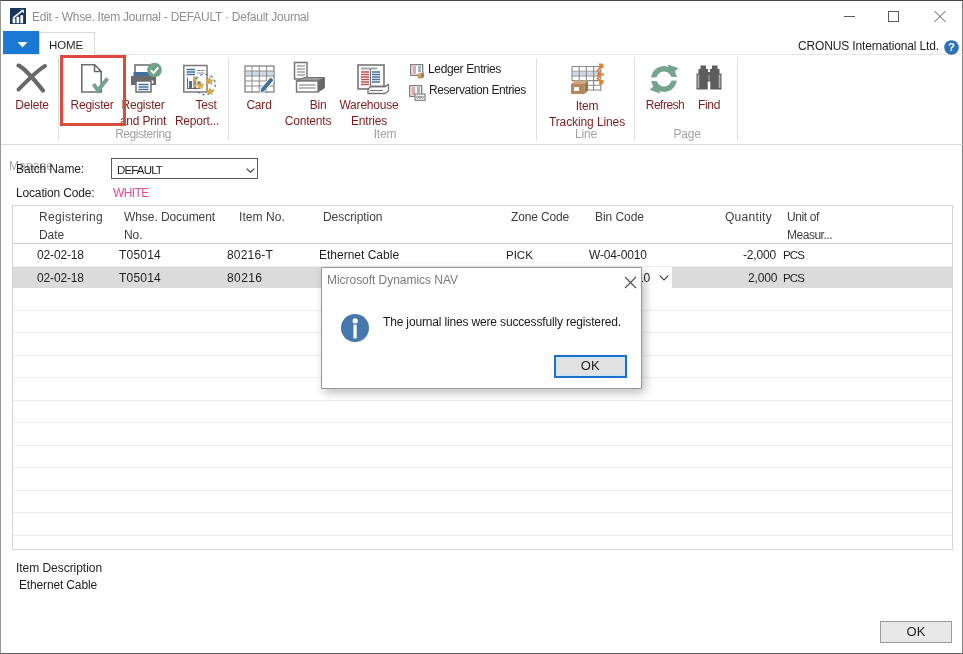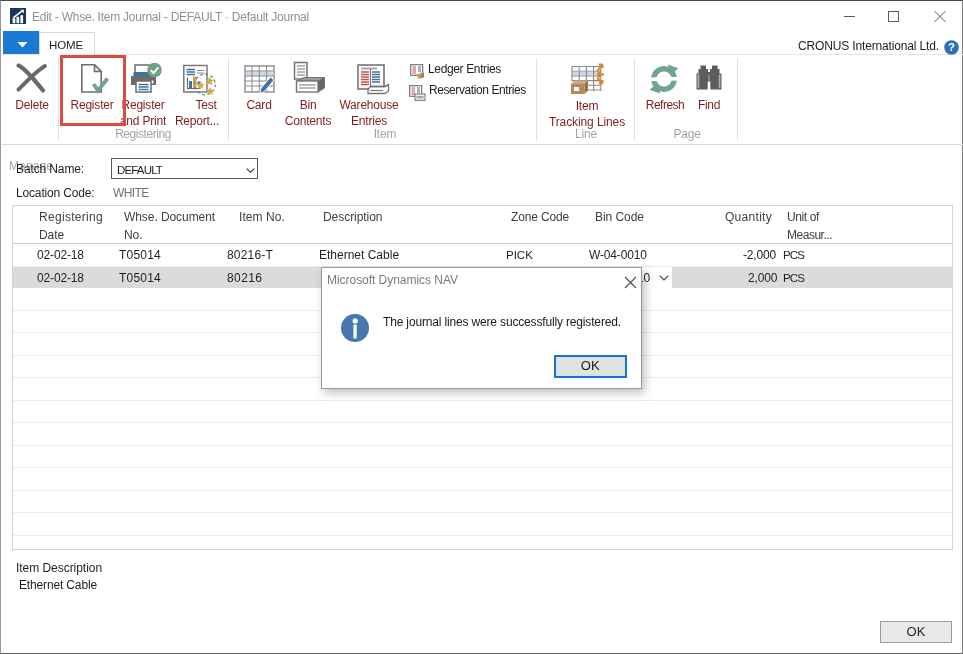--- a/index.html
+++ b/index.html
@@ -114,21 +114,21 @@
 <div class="t lbl" style="left:258px;top:97px;">Card</div>
 
 <svg class="abs" style="left:292px;top:60px" width="34" height="34" viewBox="0 0 34 34">
   <rect x="1.5" y="1.5" width="12.5" height="16.5" fill="#fff" stroke="#757575" stroke-width="1.5"></rect>
   <path d="M4 5 L12 5 M4 8 L12 8 M4 11 L12 11 M4 14 L12 14" stroke="#757575" stroke-width="1.2"></path>
   <path d="M3.5 20 L11 16.5 L31.5 16.5 L25 20 Z" fill="#9c9c9c" stroke="#757575" stroke-width="1"></path>
   <path d="M25 20 L31.5 16.5 L31.5 27 L25 31 Z" fill="#666" stroke="#757575" stroke-width="1"></path>
   <rect x="3.5" y="20" width="21.5" height="11" fill="#fff" stroke="#757575" stroke-width="1.4"></rect>
   <path d="M6 24 L22.5 24 M6 27 L22.5 27" stroke="#757575" stroke-width="1.1"></path>
 </svg>
-<div class="t lbl" style="left:307px;top:97px;">Bin</div>
+<div class="t lbl" style="left:317px;top:97px;">Bin</div>
 <div class="t lbl" style="left:307px;top:112.5px;">Contents</div>
 
 <svg class="abs" style="left:356px;top:63px" width="34" height="32" viewBox="0 0 34 32">
   <rect x="1" y="1" width="26" height="24" fill="#fff" stroke="#757575" stroke-width="1.6"></rect>
   <path d="M4 4.5 L20 4.5" stroke="#a6a6a6" stroke-width="2"></path>
   <path d="M4 8 L12 8 M4 10.5 L12 10.5 M4 13 L12 13 M4 15.5 L12 15.5 M4 18 L12 18 M4 20.5 L12 20.5" stroke="#c0504d" stroke-width="1.3"></path>
   <path d="M15 8 L23 8 M15 10.5 L23 10.5 M15 13 L23 13 M15 15.5 L23 15.5 M15 18 L23 18" stroke="#41719c" stroke-width="1.3"></path>
   <path d="M13.5 5 L13.5 22" stroke="#757575" stroke-width="1.2"></path>
   <path d="M11 25.5 L13.5 22.5 L28 22.5 L31.5 20.5 L31.5 27 L28 29.5 L11 29.5 Z" fill="#fff" stroke="#757575" stroke-width="1.3"></path>
   <path d="M13.5 22.5 L28 22.5 L31.5 20.5" fill="none" stroke="#757575" stroke-width="1.3"></path>
@@ -196,21 +196,21 @@
 <div class="t lbl" style="left:708px;top:97px;letter-spacing:-0.35px;">Find</div>
 
 <div class="t ui" style="left:15px;top:161px;letter-spacing:-0.12px;">Batch Name:</div>
 <div class="abs" style="left:110px;top:157px;width:147px;height:21px;border:1px solid #5a5a5a;box-sizing:border-box;background:#fff;">
   <div class="t" style="left:5px;top:3.5px;font-size:11.5px;color:#1f1f1f;letter-spacing:-0.84px;">DEFAULT</div>
   <svg class="abs" style="left:134px;top:8.5px" width="9" height="5">
         <path d="M0.6 0.6 L4.5 4.2 L8.4 0.6" fill="none" stroke="#3f3f3f" stroke-width="1.2"></path>
       </svg>
 </div>
 <div class="t ui" style="left:15px;top:185px;letter-spacing:-0.16px;">Location Code:</div>
-<div class="t" style="left:112px;top:185px;font-size:12px;color:#737373;letter-spacing:-0.63px;">WHITE</div>
+<div class="t" style="left:112px;top:185px;font-size:12px;color:#ec4899;letter-spacing:-0.63px;">WHITE</div>
 
 <div class="abs" style="left:11px;top:204px;width:941px;height:345px;border:1px solid #d4d4d4;box-sizing:border-box;background:#fff;"></div>
 
 <div class="t hdr" style="left:38px;top:209px;letter-spacing:0.3px;">Registering</div>
 <div class="t hdr" style="left:38px;top:227px;">Date</div>
 <div class="t hdr" style="left:123px;top:209px;letter-spacing:-0.07px;">Whse. Document</div>
 <div class="t hdr" style="left:123px;top:227px;">No.</div>
 <div class="t hdr" style="left:238px;top:209px;letter-spacing:0.08px;">Item No.</div>
 <div class="t hdr" style="left:322px;top:209px;">Description</div>
 <div class="t hdr" style="left:510px;top:209px;letter-spacing:-0.15px;">Zone Code</div>

